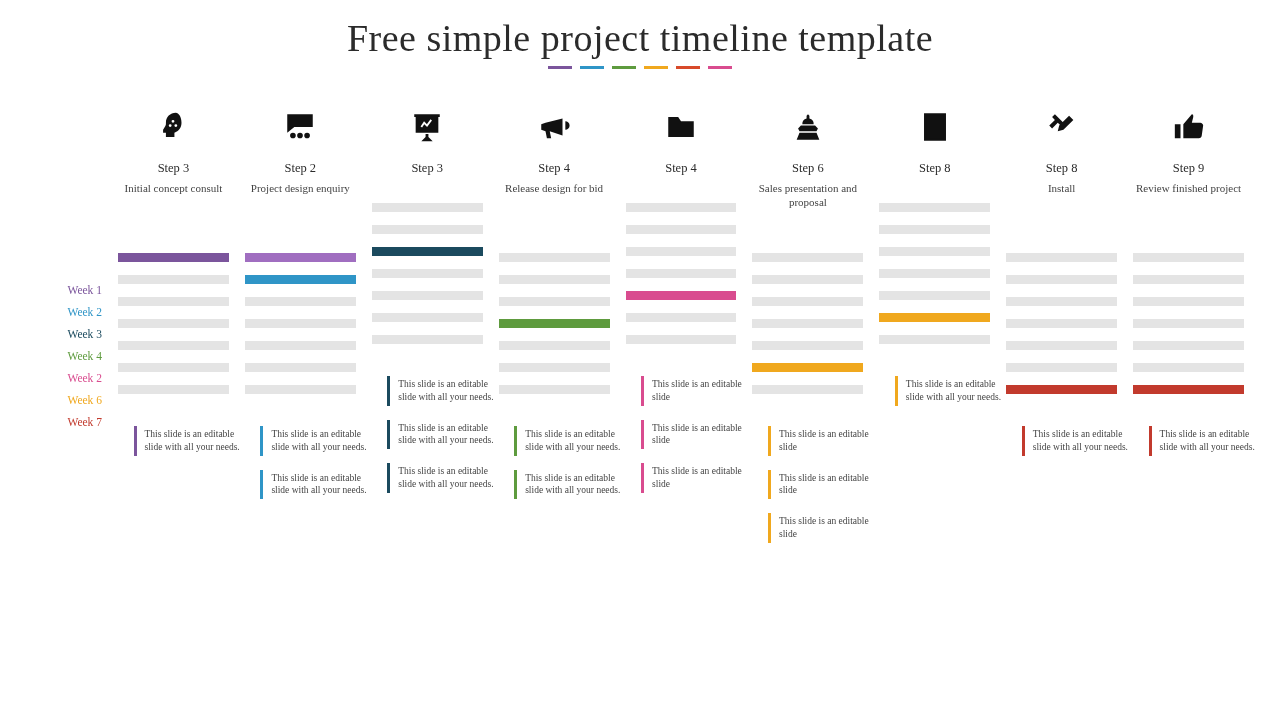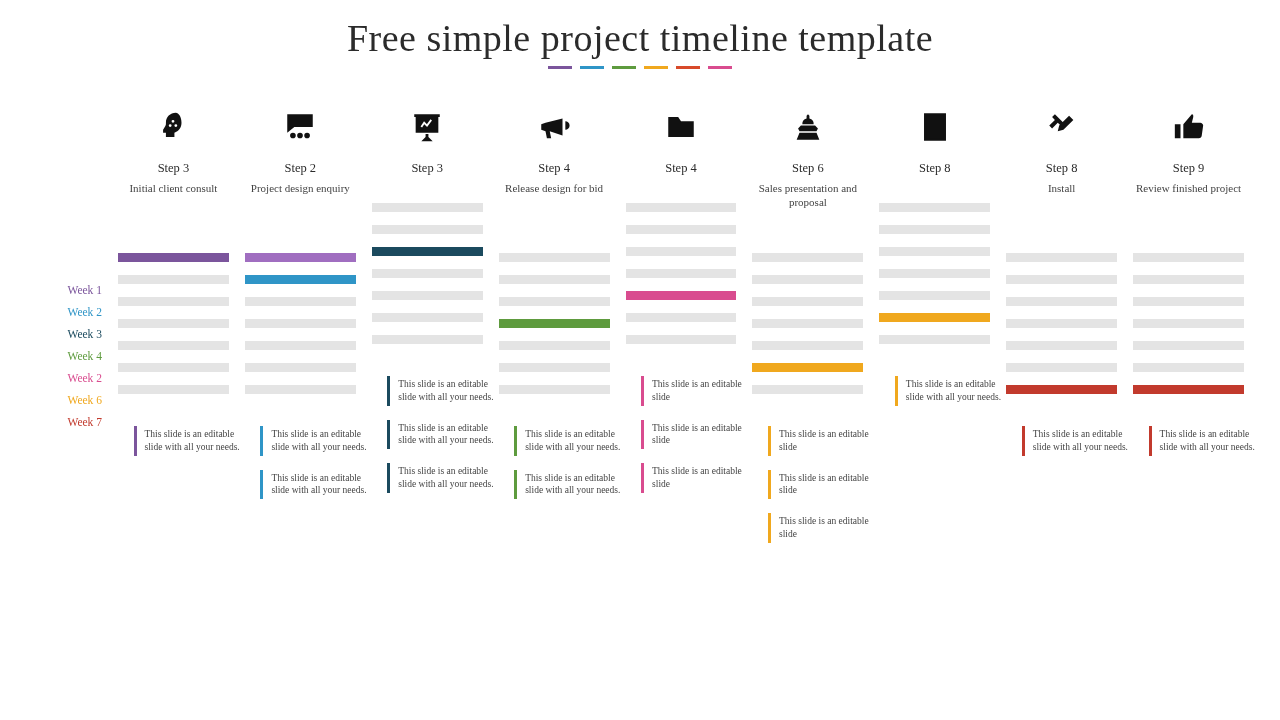--- a/index.html
+++ b/index.html
@@ -137,21 +137,21 @@
       <div class="week-label" style="color: rgb(194, 58, 45);">Week 7</div>
     </div>
   <div class="steps-wrap" id="steps-wrap">
       <div class="step-col">
         <div class="icon-box">
           <svg viewBox="0 0 24 24">
             <path d="M14 2c-4 0-7 3-7 7 0 1 .1 1.5-.5 2.5L5 14v2h2v3h6v-3c3-1 5-3.5 5-7 0-4-2-7-4-7zm-2 5a1 1 0 110 2 1 1 0 010-2zm-2 3a1 1 0 110 2 1 1 0 010-2zm4 0a1 1 0 110 2 1 1 0 010-2z"></path>
           </svg>
         </div>
         <div class="step-title">Step 3</div>
-        <div class="step-desc">Initial client consult</div>
+        <div class="step-desc">Initial concept consult</div>
         <div class="gantt">
           <div class="gantt-row">
             <div class="bar" style="background: rgb(123, 85, 156);"></div>
           </div>
           <div class="gantt-row">
             <div class="bar"></div>
           </div>
           <div class="gantt-row">
             <div class="bar"></div>
           </div>

